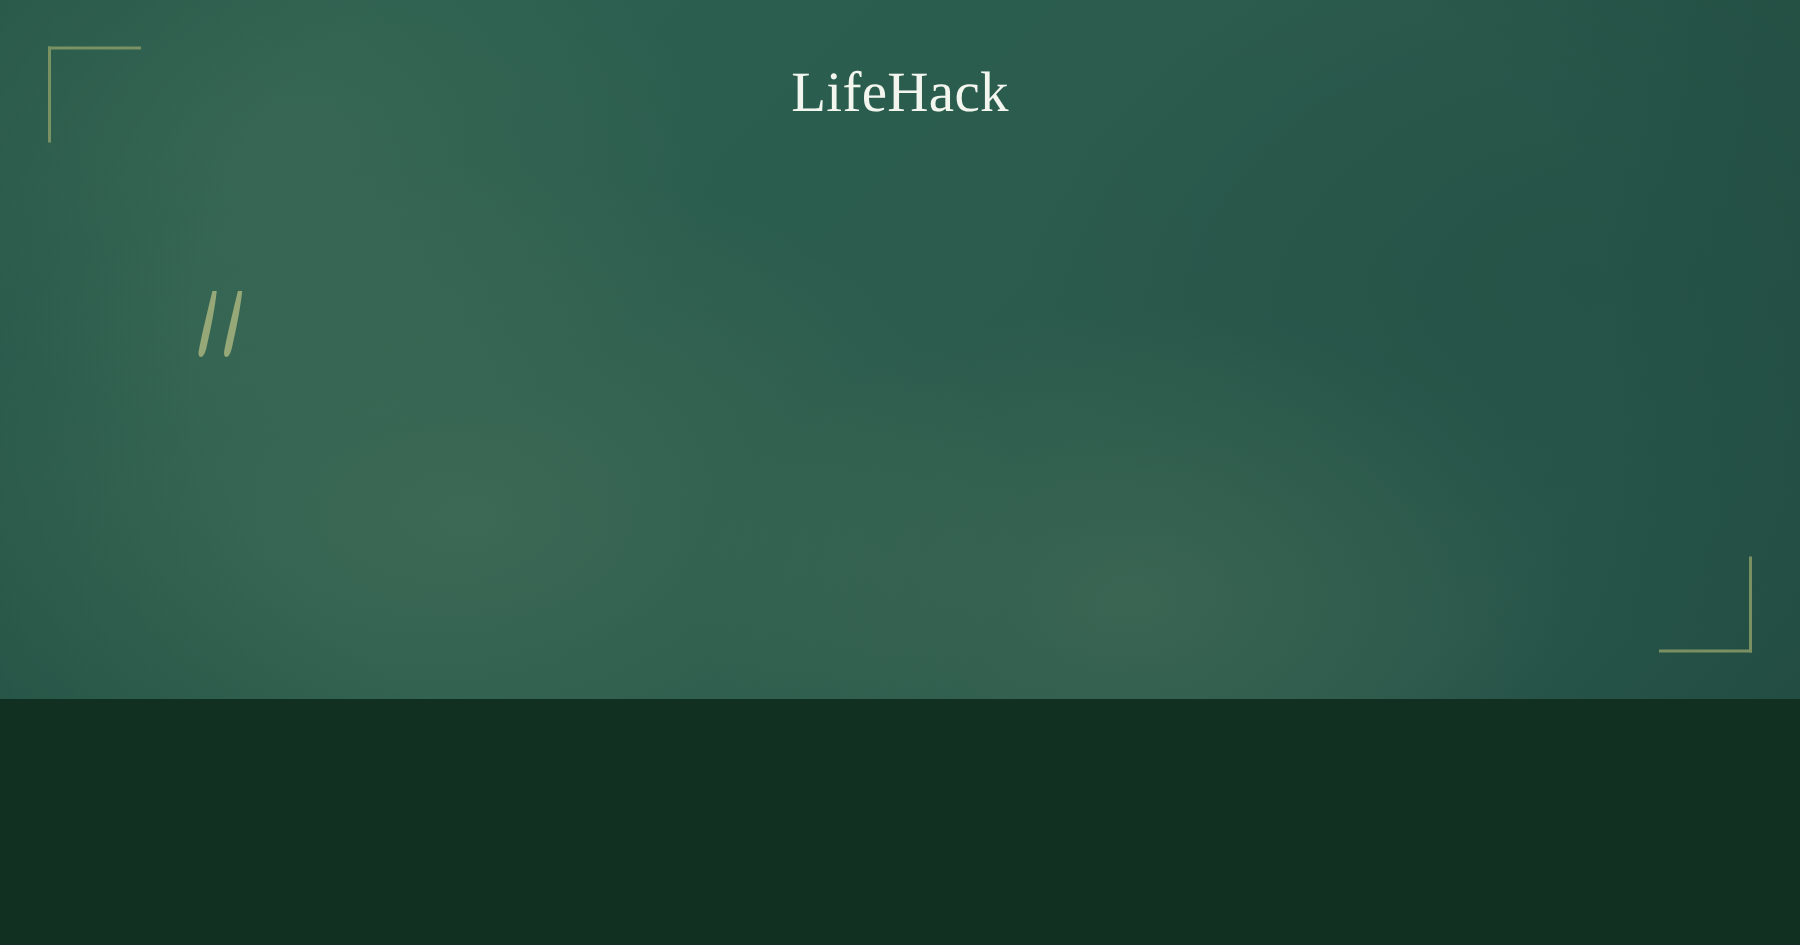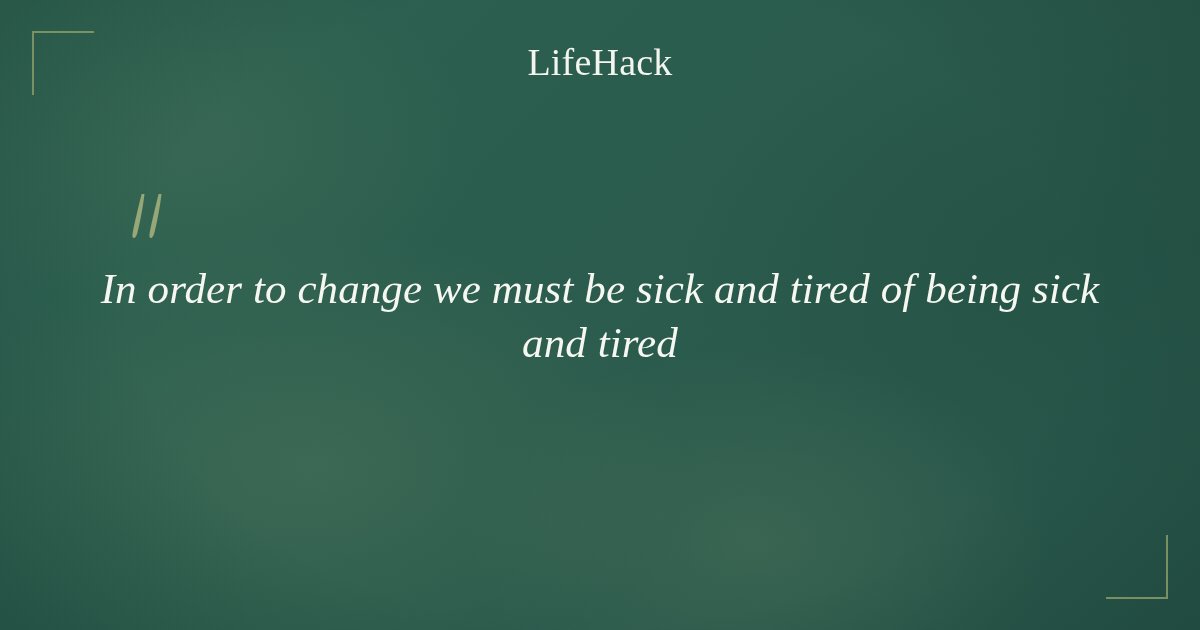--- a/index.html
+++ b/index.html
@@ -5,21 +5,21 @@
 <style>
   html, body {
     margin: 0;
     padding: 0;
     background: #123022;
   }
 
   .card {
     position: relative;
     width: 1200px;
-    height: 630px;
+    height: 466px;
     overflow: hidden;
     font-family: "Liberation Serif", "DejaVu Serif", serif;
     
     background-color: #2d6152;
     background-image:
       radial-gradient(ellipse 520px 330px at 26% 74%, rgba(150,168,120,0.16) 0%, rgba(150,168,120,0.00) 72%),
       radial-gradient(ellipse 420px 280px at 63% 86%, rgba(160,175,125,0.14) 0%, rgba(160,175,125,0.00) 70%),
       radial-gradient(ellipse 380px 260px at 17% 23%, rgba(146,166,118,0.10) 0%, rgba(146,166,118,0.00) 72%),
       radial-gradient(ellipse 500px 320px at 88% 40%, rgba(30,74,62,0.35) 0%, rgba(30,74,62,0.00) 75%),
       linear-gradient(135deg, #2f6352 0%, #2b5d4e 38%, #2a5a4c 62%, #275449 100%);
@@ -112,17 +112,14 @@
 
   <div class="logo">LifeHack</div>
 
   <div class="quote-mark">
     <svg width="60" height="56" viewBox="0 0 60 56" aria-hidden="true">
       <path d="M16.5 2 C15.2 14, 12.4 28, 9.6 40 C8.6 44, 7.2 46, 6.0 46 C4.6 46, 4.0 44.4, 4.6 41.4 C6.8 29.6, 10.6 14.4, 13.6 2 Z" fill="#96a877"></path>
       <path d="M33.5 2 C32.2 14, 29.4 28, 26.6 40 C25.6 44, 24.2 46, 23.0 46 C21.6 46, 21.0 44.4, 21.6 41.4 C23.8 29.6, 27.6 14.4, 30.6 2 Z" fill="#96a877"></path>
     </svg>
   </div>
 
-  <div class="quote-wrap">
-    <p class="quote-text">In order to change we must be sick and tired of being sick and tired</p>
-  </div>
 
 </div>
 
 </body></html>

